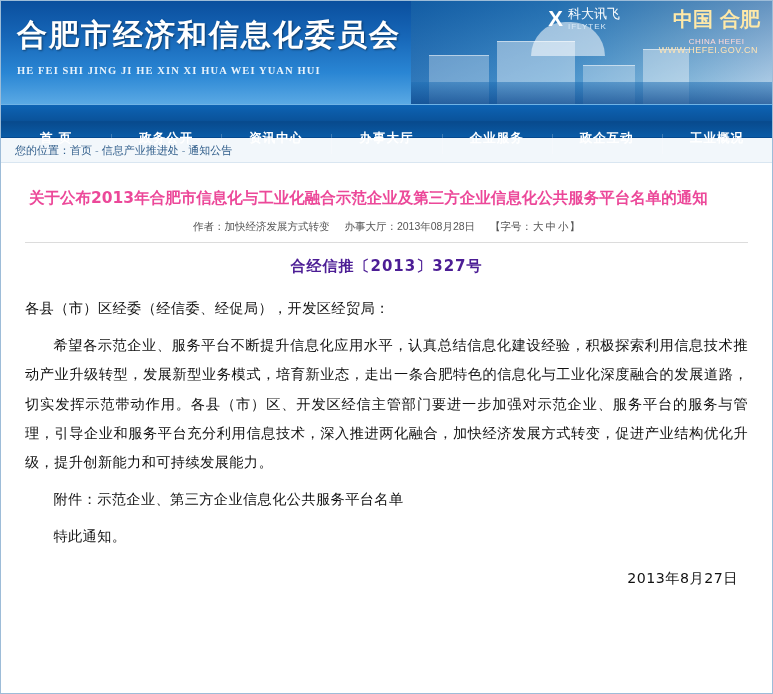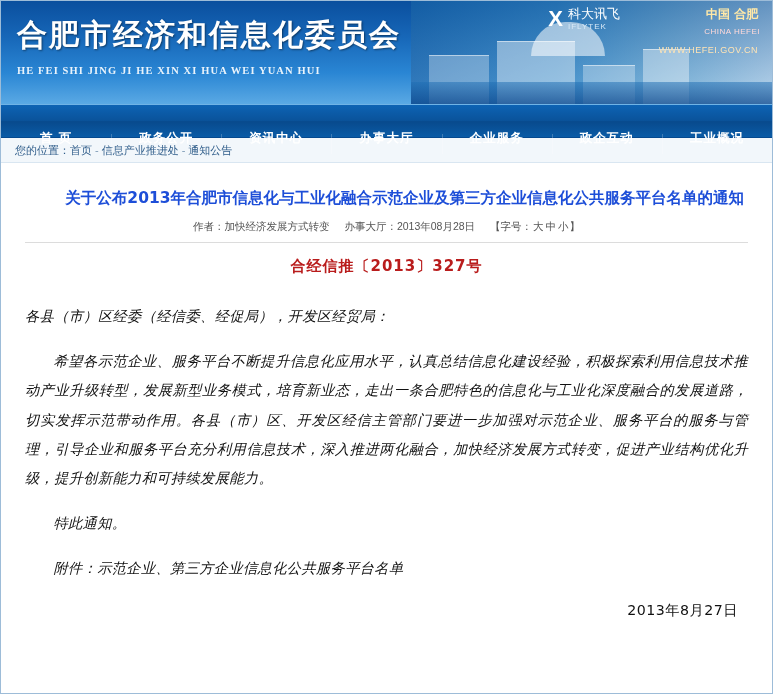--- a/index.html
+++ b/index.html
@@ -115,21 +115,21 @@
     letter-spacing: 1px;
   }
   .banner-cn-logo {
     position: absolute;
     right: 12px;
     top: 5px;
     text-align: center;
   }
   .banner-cn-logo .zh {
     font-family: "DejaVu Sans", "Liberation Sans", sans-serif;
-    font-size: 12px;
+    font-size: 20px;
     font-weight: bold;
     color: #ffe9a8;
     white-space: nowrap;
   }
   .banner-cn-logo .sub {
     margin-top: 4px;
     font-size: 8px;
     color: #ffd9d9;
     letter-spacing: 0.5px;
   }
@@ -183,57 +183,57 @@
     color: #2f5d8a;
   }
   .crumb-wrap .sep { margin: 0 3px; color: #7e9bb6; }
   .crumb-wrap a { color: #2f5d8a; text-decoration: none; cursor: pointer; }
 
   
   .article {
     padding: 16px 24px 0 24px;
   }
   .art-title {
-    text-align: right;
+    text-align: left;
     font-family: "DejaVu Sans", "Liberation Sans", sans-serif;
     font-size: 15.5px;
     font-weight: bold;
-    color: #1d4ed8;
+    color: #ec4899;
     line-height: 1.5;
     padding: 8px 4px 10px 4px;
   }
   .art-meta {
     text-align: center;
     font-size: 10.5px;
     color: #555555;
     padding-bottom: 8px;
     border-bottom: 1px solid #dcdcdc;
   }
   .art-meta .seg { margin: 0 6px; }
   .art-meta .fs a { color: #555; text-decoration: none; cursor: pointer; margin: 0 1px; }
 
   .doc-number {
     text-align: center;
     font-family: "DejaVu Sans", "Liberation Sans", sans-serif;
     font-size: 15px;
     font-weight: bold;
-    color: #b91c1c;
+    color: #4c1d95;
     padding: 14px 0 10px 0;
     letter-spacing: 1px;
   }
 
   .body-text {
     font-family: "DejaVu Sans", "Liberation Sans", sans-serif;
     font-size: 14.2px;
     color: #111111;
     line-height: 2.05;
     text-align: justify;
     letter-spacing: 0.4px;
   }
-  .body-text p { margin: 16px 0 2px 0; font-style: italic; }
+  .body-text p { margin: 8px 0 2px 0; }
   .body-text p.indent { text-indent: 2em; }
 
   .sign-date {
     text-align: right;
     font-family: "DejaVu Sans", "Liberation Sans", sans-serif;
     font-size: 14.2px;
     color: #111111;
     padding: 16px 10px 0 0;
     letter-spacing: 0.5px;
   }
@@ -307,20 +307,20 @@
       <span class="seg fs">
         <span>【字号：</span><a>大</a><a>中</a><a>小</a><span>】</span>
       </span>
     </div>
 
     <div class="doc-number">合经信推〔2013〕327号</div>
 
     <div class="body-text">
       <p>各县（市）区经委（经信委、经促局），开发区经贸局：</p>
       <p class="indent">希望各示范企业、服务平台不断提升信息化应用水平，认真总结信息化建设经验，积极探索利用信息技术推动产业升级转型，发展新型业务模式，培育新业态，走出一条合肥特色的信息化与工业化深度融合的发展道路，切实发挥示范带动作用。各县（市）区、开发区经信主管部门要进一步加强对示范企业、服务平台的服务与管理，引导企业和服务平台充分利用信息技术，深入推进两化融合，加快经济发展方式转变，促进产业结构优化升级，提升创新能力和可持续发展能力。</p>
+      <p class="indent">附件：示范企业、第三方企业信息化公共服务平台名单</p>
       <p class="indent">特此通知。</p>
-      <p class="indent">附件：示范企业、第三方企业信息化公共服务平台名单</p>
     </div>
 
     <div class="sign-date">2013年8月27日</div>
   </div>
 
 </div>
 
 </body></html>

